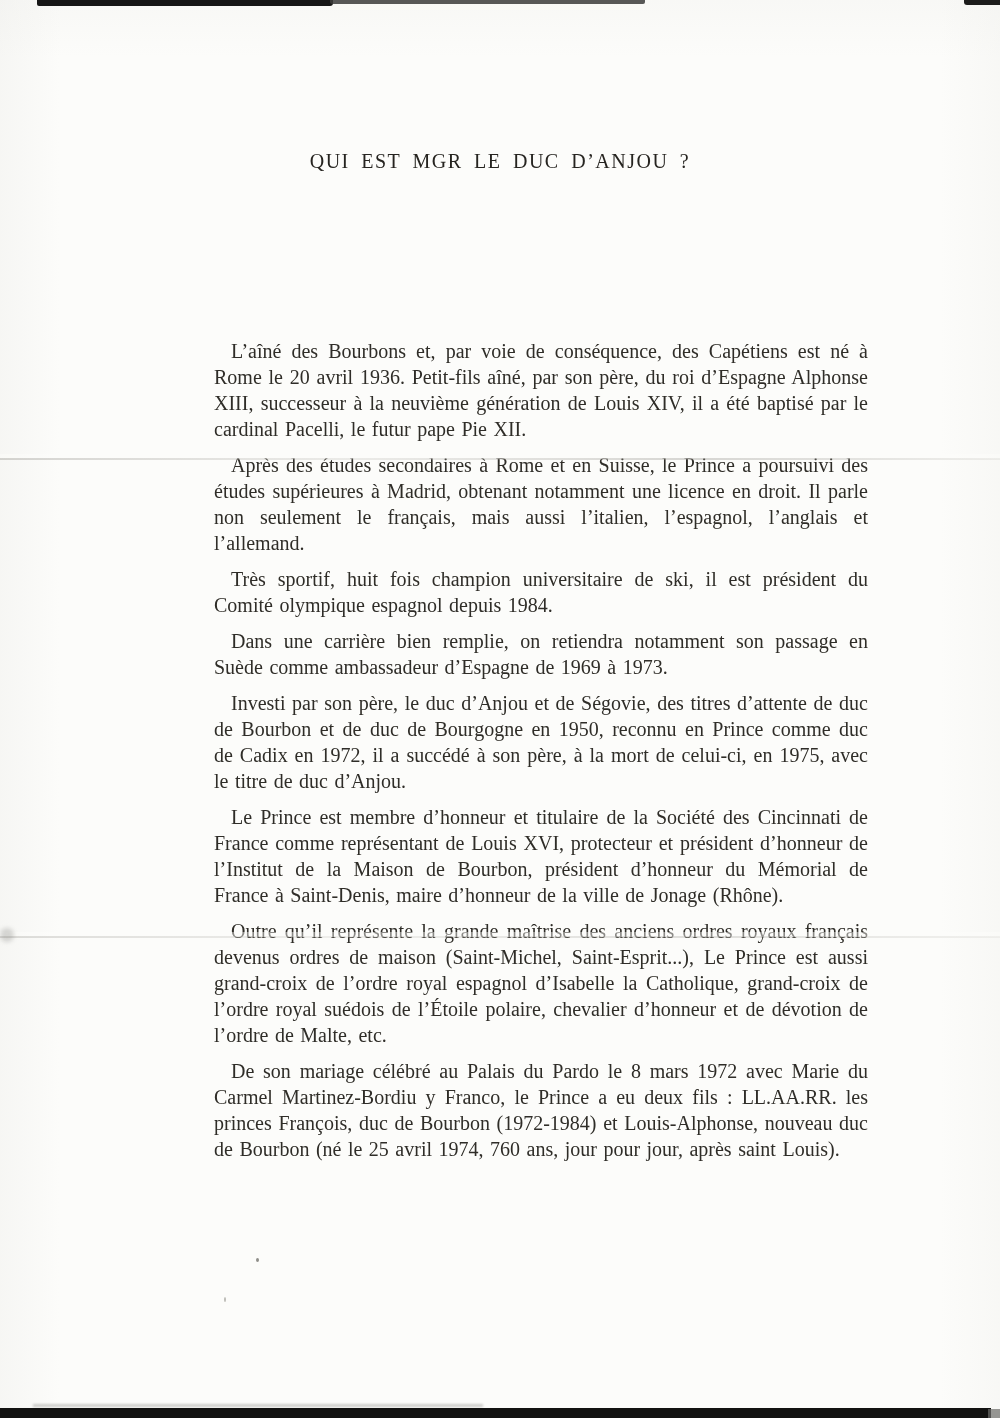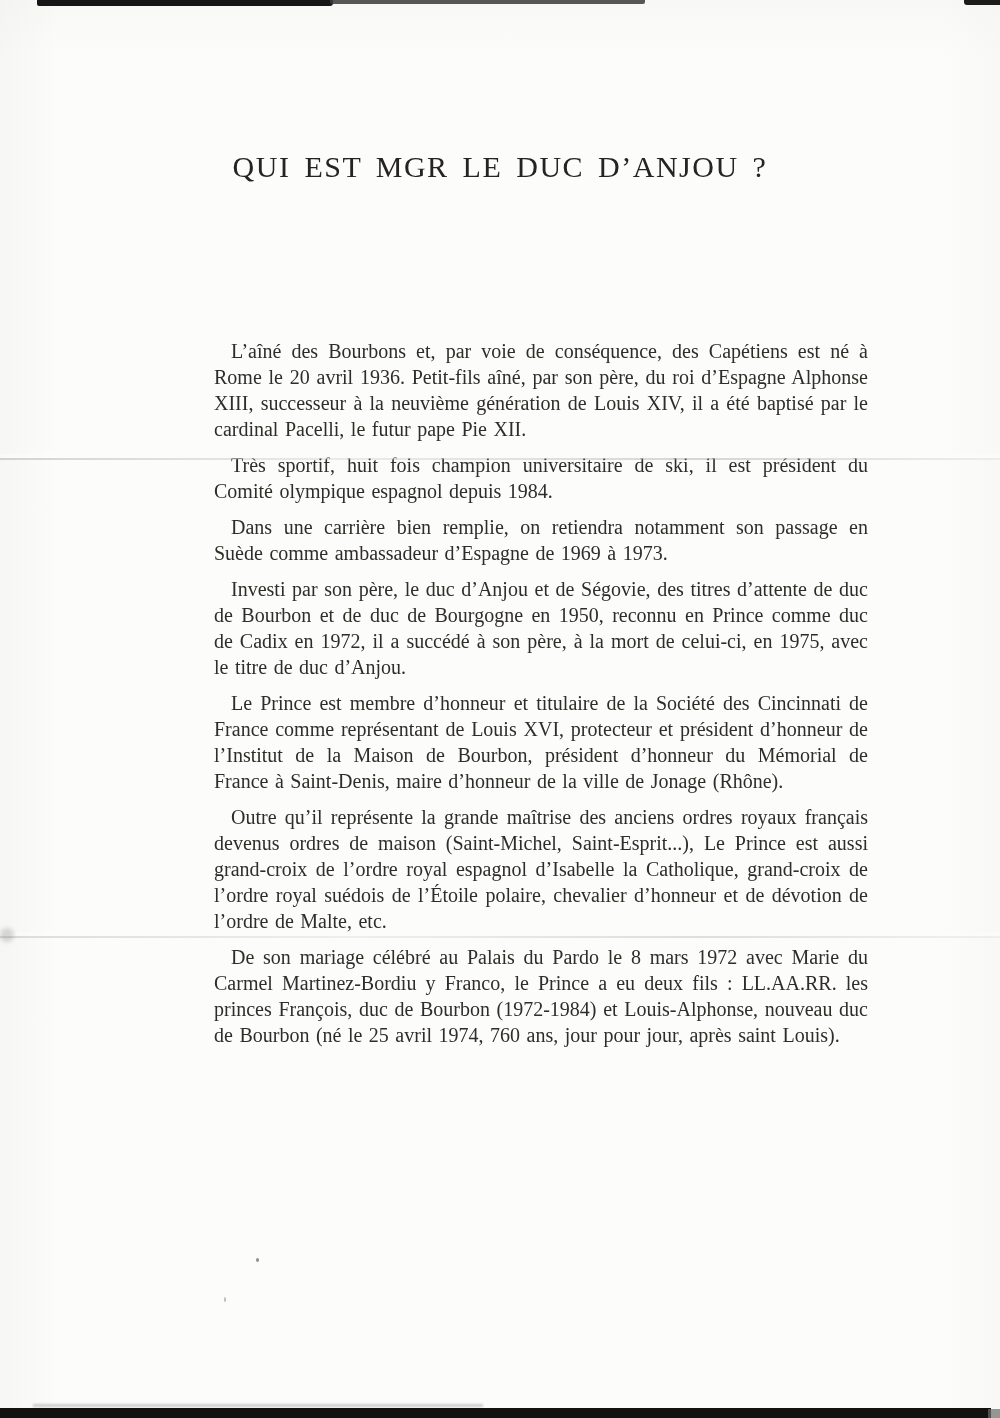--- a/index.html
+++ b/index.html
@@ -76,21 +76,21 @@
   }
   .speck-2 {
     position: absolute; top: 1297px; left: 224px; width: 2px; height: 5px;
     background: rgba(110,108,100,0.45); border-radius: 50%;
   }
 
   
   .doc-title {
     margin: 150px 0 0 0;
     text-align: center;
-    font-size: 30px;
+    font-size: 20px;
     font-weight: 400;
     letter-spacing: 1.5px;
     word-spacing: 5px;
     color: #262420;
     white-space: nowrap;
   }
   .body-text {
     position: absolute;
     top: 338px;
     left: 178px;
@@ -112,20 +112,21 @@
 <div class="page">
 
   <div class="edge-top-1"></div>
   <div class="edge-top-2"></div>
   <div class="edge-top-3"></div>
 
   <h1 class="doc-title">QUI EST MGR LE DUC D’ANJOU ?</h1>
 
   <div class="body-text">
     <p>L’aîné des Bourbons et, par voie de conséquence, des Capétiens est né à Rome le 20 avril 1936. Petit-fils aîné, par son père, du roi d’Espagne Alphonse XIII, successeur à la neuvième génération de Louis XIV, il a été baptisé par le cardinal Pacelli, le futur pape Pie XII.</p>
+    <p>Après des études secondaires à Rome et en Suisse, le Prince a poursuivi des études supérieures à Madrid, obtenant notamment une licence en droit. Il parle non seulement le français, mais aussi l’italien, l’espagnol, l’anglais et l’allemand.</p>
     <p>Très sportif, huit fois champion universitaire de ski, il est président du Comité olympique espagnol depuis 1984.</p>
     <p>Dans une carrière bien remplie, on retiendra notamment son passage en Suède comme ambassadeur d’Espagne de 1969 à 1973.</p>
     <p>Investi par son père, le duc d’Anjou et de Ségovie, des titres d’attente de duc de Bourbon et de duc de Bourgogne en 1950, reconnu en Prince comme duc de Cadix en 1972, il a succédé à son père, à la mort de celui-ci, en 1975, avec le titre de duc d’Anjou.</p>
     <p>Le Prince est membre d’honneur et titulaire de la Société des Cincinnati de France comme représentant de Louis XVI, protecteur et président d’honneur de l’Institut de la Maison de Bourbon, président d’honneur du Mémorial de France à Saint-Denis, maire d’honneur de la ville de Jonage (Rhône).</p>
     <p>Outre qu’il représente la grande maîtrise des anciens ordres royaux français devenus ordres de maison (Saint-Michel, Saint-Esprit...), Le Prince est aussi grand-croix de l’ordre royal espagnol d’Isabelle la Catholique, grand-croix de l’ordre royal suédois de l’Étoile polaire, chevalier d’honneur et de dévotion de l’ordre de Malte, etc.</p>
     <p>De son mariage célébré au Palais du Pardo le 8 mars 1972 avec Marie du Carmel Martinez-Bordiu y Franco, le Prince a eu deux fils : LL.AA.RR. les princes François, duc de Bourbon (1972-1984) et Louis-Alphonse, nouveau duc de Bourbon (né le 25 avril 1974, 760 ans, jour pour jour, après saint Louis).</p>
   </div>
 
   <div class="crease-fade crease-1-fade"></div>
   <div class="crease crease-1"></div>

